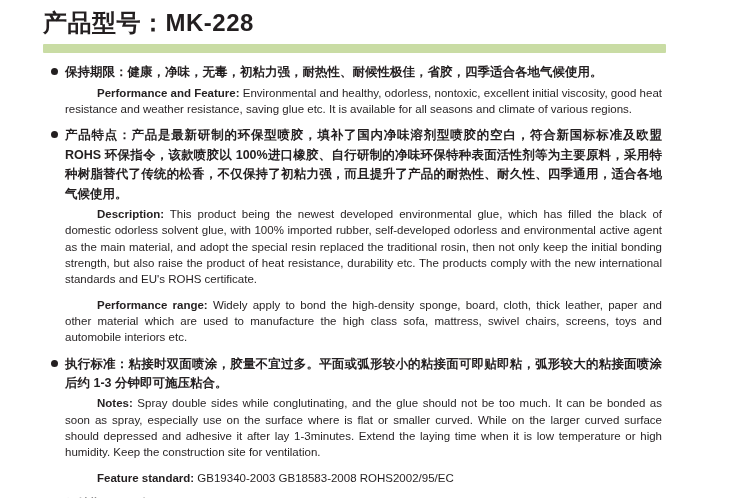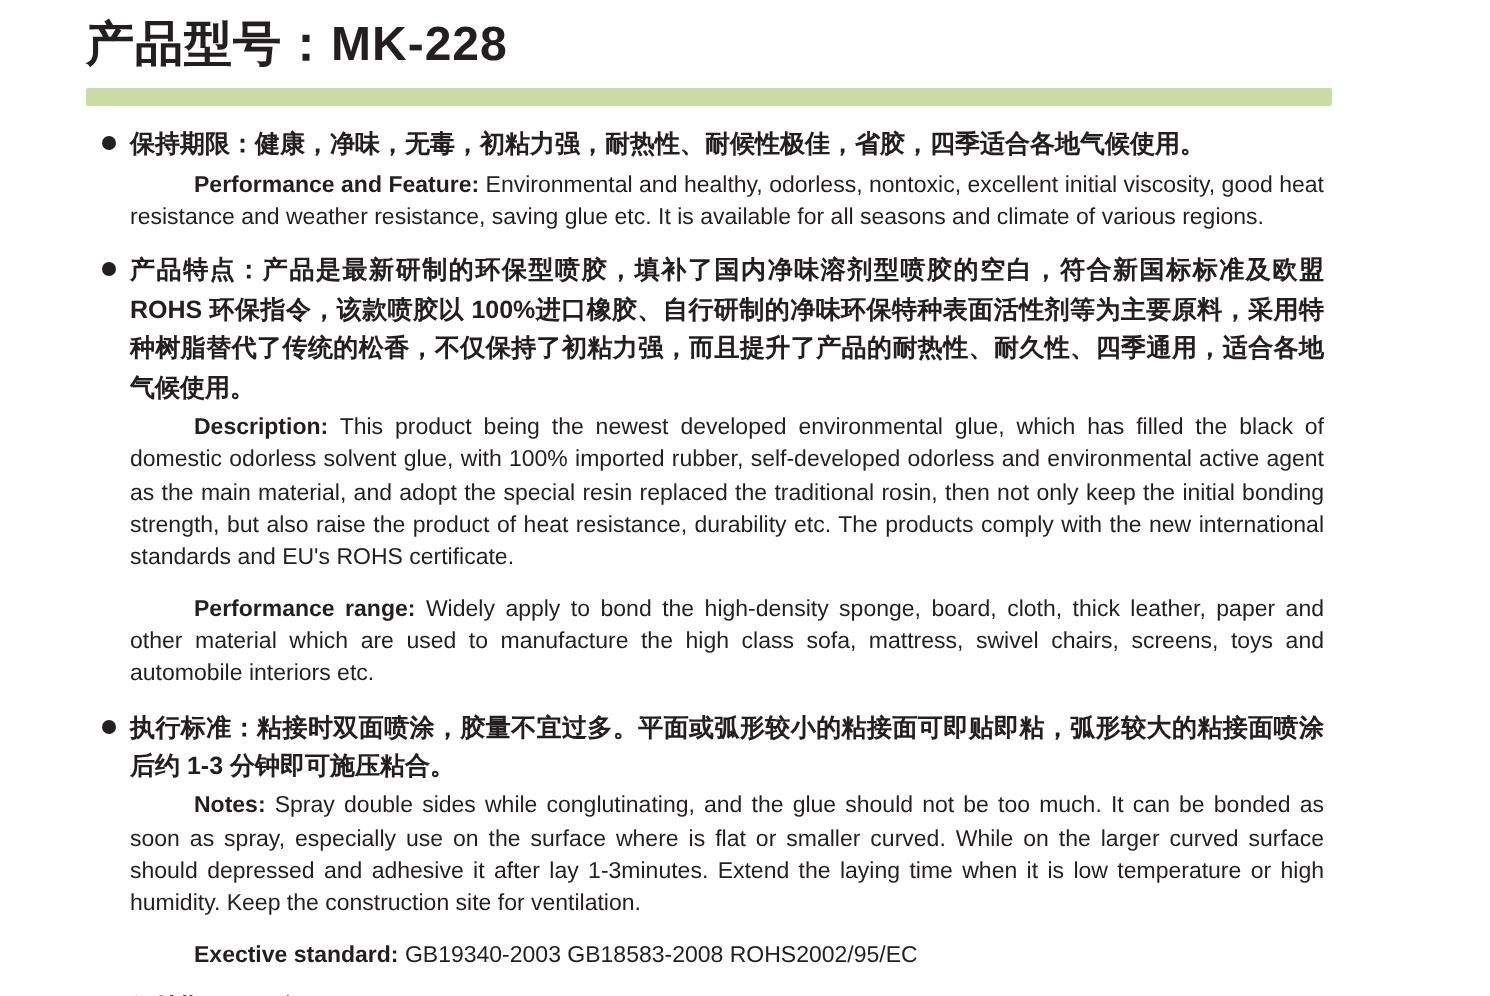--- a/index.html
+++ b/index.html
@@ -124,21 +124,21 @@
 
     <div class="block">
       <div class="row">
         <span class="bullet"></span>
         <div class="cn"><span class="lbl">执行标准：</span><span>粘接时双面喷涂，胶量不宜过多。平面或弧形较小的粘接面可即贴即粘，弧形较大的粘接面喷涂后约 1-3 分钟即可施压粘合。</span></div>
       </div>
       <div class="en"><span class="lbl">Notes:</span><span> Spray double sides while conglutinating, and the glue should not be too much. It can be bonded as soon as spray, especially use on the surface where is flat or smaller curved. While on the larger curved surface should depressed and adhesive it after lay 1-3minutes. Extend the laying time when it is low temperature or high humidity. Keep the construction site for ventilation.</span></div>
     </div>
 
     <div class="block tight">
-      <div class="en"><span class="lbl">Exective standard:</span><span> GB19340-2003  GB18583-2008 ROHS2002/95/EC</span></div>
+      <div class="en"><span class="lbl">Feature standard:</span><span> GB19340-2003  GB18583-2008 ROHS2002/95/EC</span></div>
     </div>
 
     <div class="block tight">
       <div class="row">
         <span class="bullet"></span>
         <div class="cn"><span class="lbl">保持期限：</span><span>6 个月</span></div>
       </div>
 
     </div>
 

